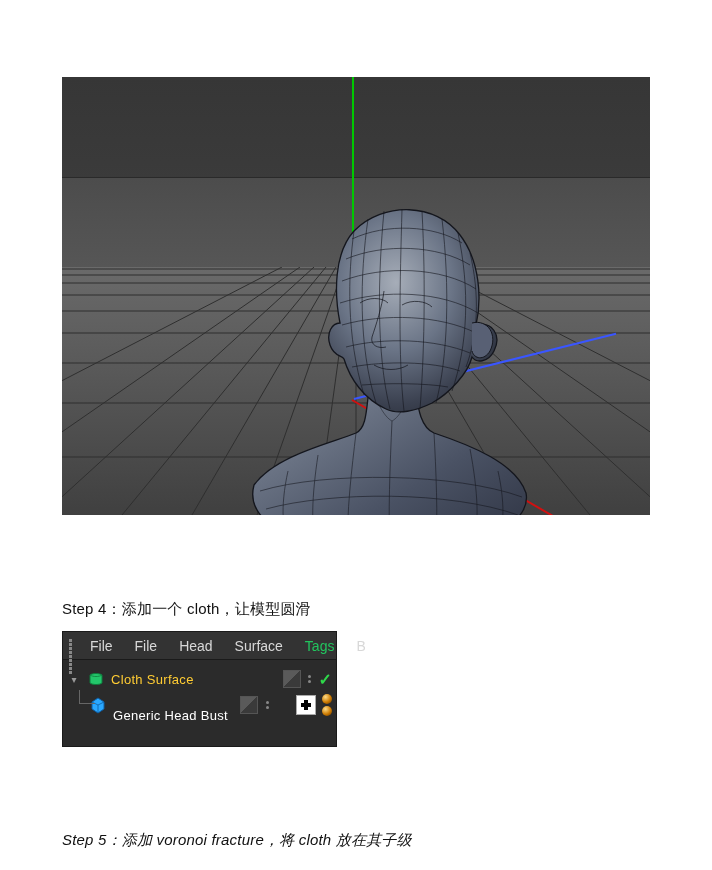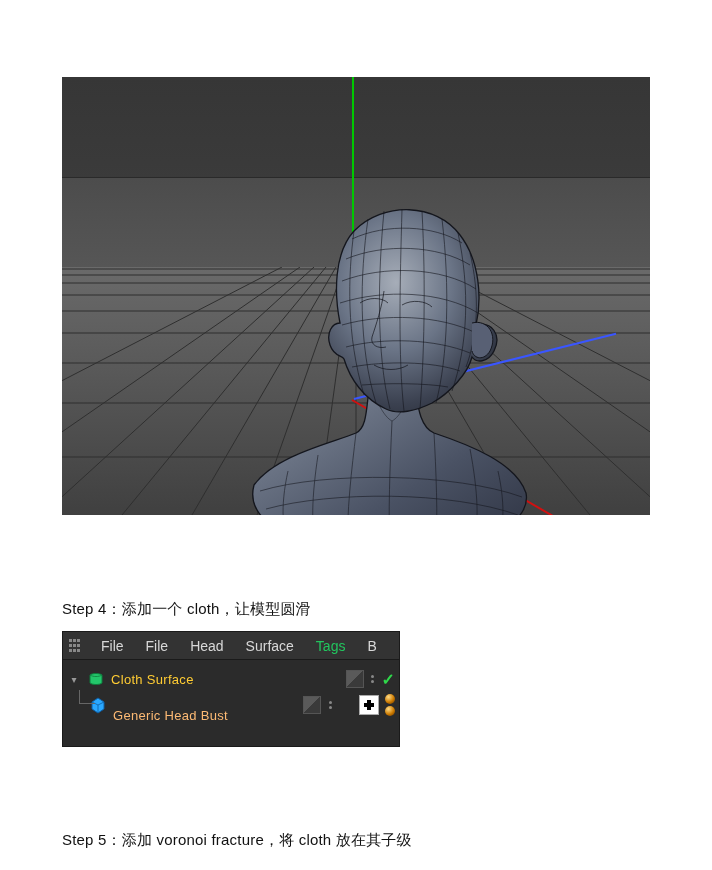--- a/index.html
+++ b/index.html
@@ -69,28 +69,28 @@
   
   .step-caption {
     position: absolute;
     left: 62px;
     font-size: 15px;
     line-height: 1.6;
     letter-spacing: 0.2px;
     text-align: right;
   }
   #step4 { top: 597px; }
-  #step5 { top: 828px; }
+  #step5 { top: 828px; font-style: italic; }
 
   
   .obj-manager {
     position: absolute;
     left: 62px;
     top: 631px;
-    width: 338px;
+    width: 275px;
     height: 116px;
     background: #2b2b2b;
     color: #cfcfcf;
     font-family: Arial, sans-serif;
     font-size: 14px;
     border: 1px solid #1a1a1a;
   }
   .om-menu {
     display: flex;
     align-items: center;
@@ -134,21 +134,21 @@
   .om-icon {
     width: 18px; height: 18px;
     display: flex; align-items: center; justify-content: center;
   }
   .om-label {
     font-size: 13px;
     letter-spacing: 0.3px;
     white-space: nowrap;
   }
   .om-label.sel { color: #ffcc33; }
-  .om-label.norm { color: #fdba74; margin-top: 21px; }
+  .om-label.norm { color: #ffffff; margin-top: 21px; }
 
   .om-right {
     margin-left: auto;
     display: flex;
     align-items: center;
     gap: 6px;
   }
   .tag-cell {
     width: 18px; height: 18px;
     border: 1px solid #555;

